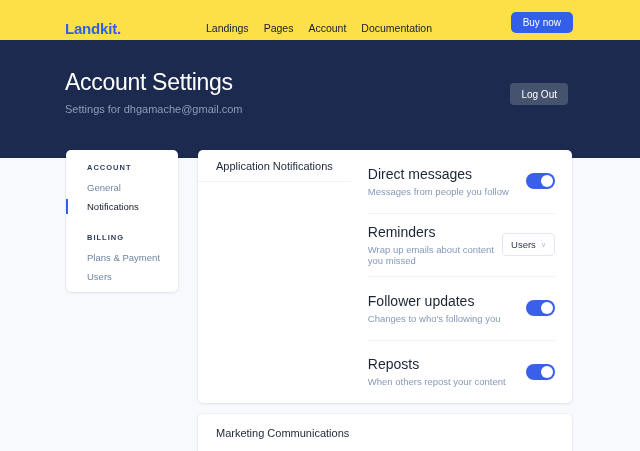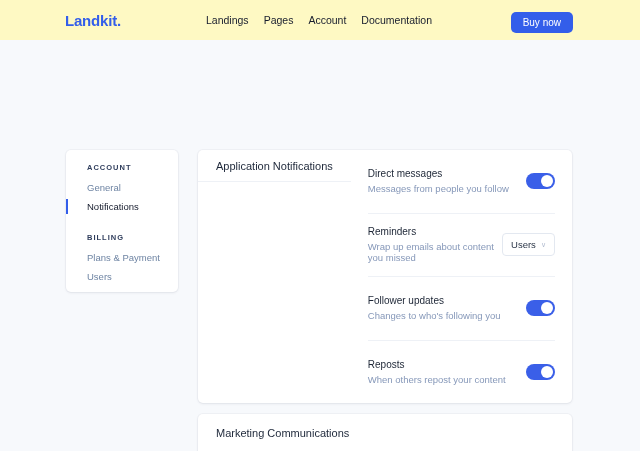--- a/index.html
+++ b/index.html
@@ -1,21 +1,21 @@
 <!DOCTYPE html>
 <html><head>
 <meta charset="utf-8">
 <style>
   * { margin:0; padding:0; box-sizing:border-box; }
   html,body { width:640px; height:451px; }
   body { font-family:"Liberation Sans", sans-serif; background:#f7f9fc; }
   .page { position:relative; width:640px; height:451px; overflow:hidden; background:#f7f9fc; }
 
   
-  .navbar { position:absolute; top:0; left:0; width:640px; height:40px; background:#fef9c3; display:flex; align-items:center; }
+  .navbar { position:absolute; top:0; left:0; width:640px; height:56px; background:#fde047; display:flex; align-items:center; }
   .logo { position:absolute; left:65px; font-size:15px; font-weight:bold; color:#335eea; letter-spacing:-0.2px; cursor:pointer; }
   .nav-links { position:absolute; left:206px; display:flex; gap:15px; }
   .nav-link { font-size:10.5px; color:#161c2d; cursor:pointer; }
   .buy-btn { position:absolute; right:67px; top:12px; height:21px; padding:0 12px; background:#335eea; color:#ffffff; font-size:10px; font-family:inherit; border:none; border-radius:5px; cursor:pointer; display:flex; align-items:center; }
 
   
   .hero { position:absolute; top:40px; left:0; width:640px; height:118px; background:#1b2a4e; }
   .hero-title { position:absolute; left:65px; top:29px; font-size:23px; font-weight:500; color:#ffffff; letter-spacing:-0.3px; }
   .hero-subtitle { position:absolute; left:65px; top:63px; font-size:11px; color:#8d9cbc; }
   .logout-btn { position:absolute; right:72px; top:43px; height:22px; padding:0 11px; background:#46536f; color:#ffffff; font-size:10px; font-family:inherit; border:none; border-radius:4px; cursor:pointer; display:flex; align-items:center; }
@@ -30,21 +30,21 @@
   .side-item.active { color:#161c2d; }
   .side-item.active::before { content:""; position:absolute; left:0; top:-1px; width:2px; height:15px; background:#335eea; }
   .side-gap { height:14px; }
 
   
   .main-card { left:198px; top:150px; width:374px; height:253px; display:flex; }
   .card-header { height:32px; flex:none; display:flex; align-items:center; padding:0 18px; border-bottom:1px solid #eef1f6; font-size:11px; color:#1d2739; }
   .rows { flex:1; display:flex; flex-direction:column; }
   .row { flex:1; margin:0 17px; display:flex; align-items:center; justify-content:space-between; }
   .row + .row { border-top:1px solid #eef1f6; }
-  .row-title { font-size:10px; color:#1c2535; margin-bottom:4px; }
+  .row-title { font-size:14px; color:#1c2535; margin-bottom:4px; }
   .row-desc { font-size:9.5px; color:#8698b9; }
 
   
   .toggle { position:relative; width:29px; height:16px; border-radius:8px; background:#3a5fe8; flex:none; cursor:pointer; }
   .toggle .knob { position:absolute; top:2px; right:2px; width:12px; height:12px; border-radius:50%; background:#ffffff; }
 
   
   .select { display:flex; align-items:center; gap:5px; padding:5px 8px; border:1px solid #e3e8f0; border-radius:4px; background:#ffffff; font-size:9.5px; color:#2b3648; cursor:pointer; }
   .select .chev { font-size:7px; color:#b3bdd1; line-height:1; }
 
@@ -60,20 +60,25 @@
     <div class="logo">Landkit.</div>
     <div class="nav-links">
       <div class="nav-link">Landings</div>
       <div class="nav-link">Pages</div>
       <div class="nav-link">Account</div>
       <div class="nav-link">Documentation</div>
     </div>
     <button class="buy-btn">Buy now</button>
   </div>
 
+  <div class="hero">
+    <div class="hero-title">Account Settings</div>
+    <div class="hero-subtitle">Settings for dhgamache@gmail.com</div>
+    <button class="logout-btn">Log Out</button>
+  </div>
 
   <div class="card sidebar-card">
     <div class="side-heading">ACCOUNT</div>
     <div class="side-item">General</div>
     <div class="side-item active">Notifications</div>
     <div class="side-gap"></div>
     <div class="side-heading">BILLING</div>
     <div class="side-item">Plans &amp; Payment</div>
     <div class="side-item">Users</div>
   </div>

